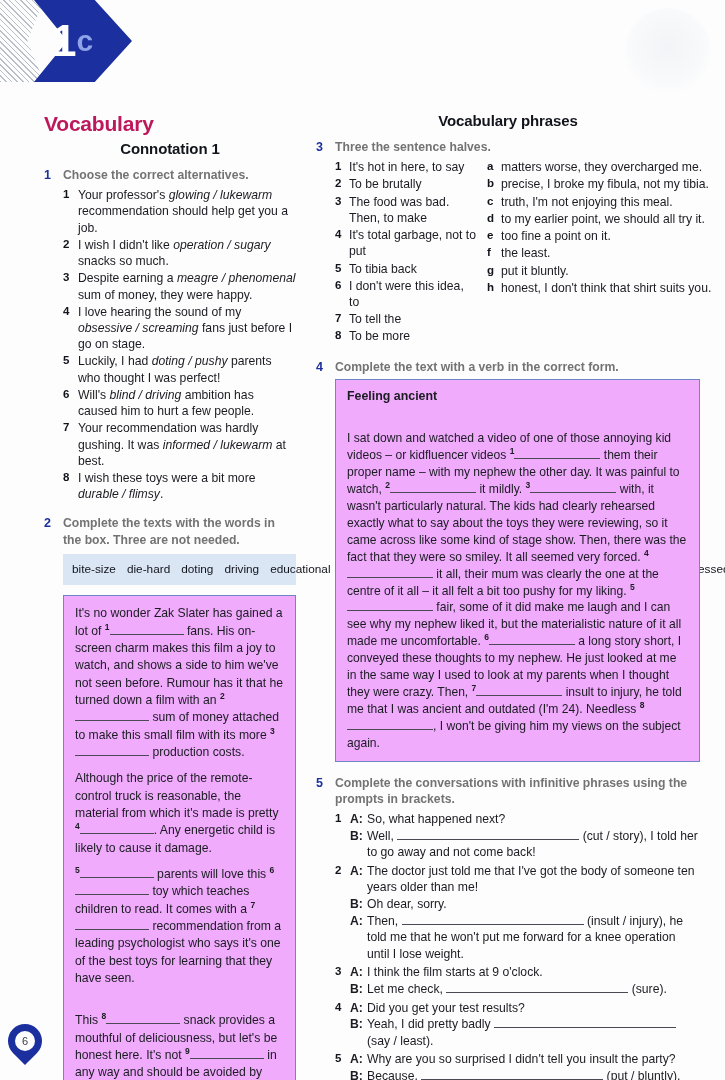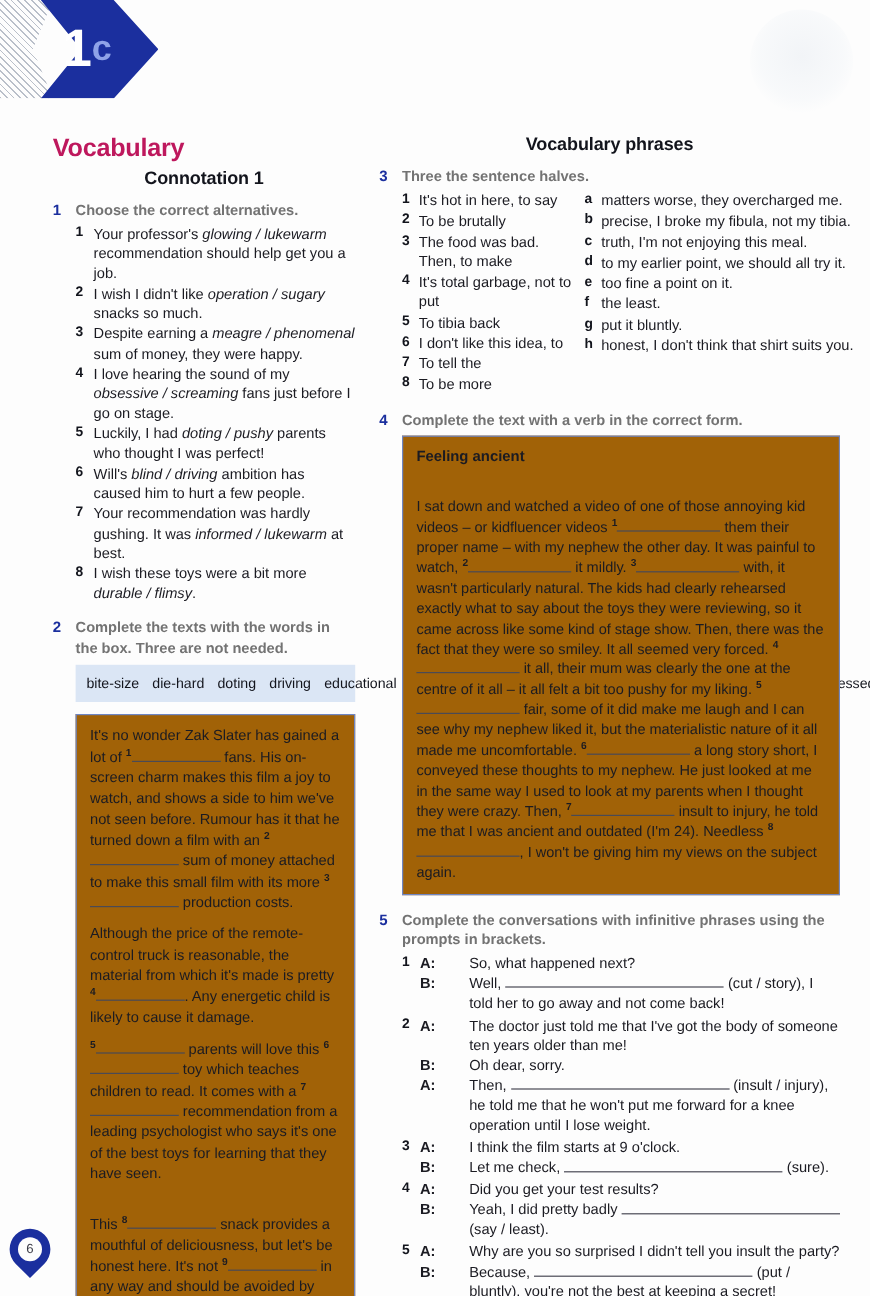--- a/index.html
+++ b/index.html
@@ -164,21 +164,21 @@
     line-height: 1.42;
     color: #12141c;
   }
   .wordbank span { white-space: nowrap; margin-right: 11px; }
 
   
   .textbox {
     margin-left: 19px;
     border: 1px solid #6f86c4;
     padding: 9px 11px 10px 11px;
-    background: #a16207;
+    background: #f0abfc;
     font-size: 12.2px;
     line-height: 1.42;
   }
   .textbox.rightbox {
     margin-left: 19px;
     padding: 8px 11px 9px 11px;
     font-size: 12.1px;
     line-height: 1.40;
   }
   .textbox p { margin: 0 0 9px 0; }
@@ -219,21 +219,21 @@
   .turns { flex: 1; }
   .turn {
     display: flex;
     align-items: flex-start;
   }
   .spk {
     width: 17px;
     flex: 0 0 17px;
     font-weight: bold;
   }
-  .turn-txt { flex: 1; margin-left: 24px; }
+  .turn-txt { flex: 1; }
   .g-conv { width: 182px; }
 
   
   .pin {
     position: absolute;
     left: 8px; bottom: 12px;
     width: 34px; height: 44px;
   }
   .pin .drop {
     position: absolute;
@@ -358,21 +358,21 @@
               <li>
                 <span class="it-num">4</span>
                 <span class="it-txt">It's total garbage, not to put</span>
               </li>
               <li>
                 <span class="it-num">5</span>
                 <span class="it-txt">To tibia back</span>
               </li>
               <li>
                 <span class="it-num">6</span>
-                <span class="it-txt">I don't like this idea, to</span>
+                <span class="it-txt">I don't were this idea, to</span>
               </li>
               <li>
                 <span class="it-num">7</span>
                 <span class="it-txt">To tell the</span>
               </li>
               <li>
                 <span class="it-num">8</span>
                 <span class="it-txt">To be more</span>
               </li>
             </ol>

